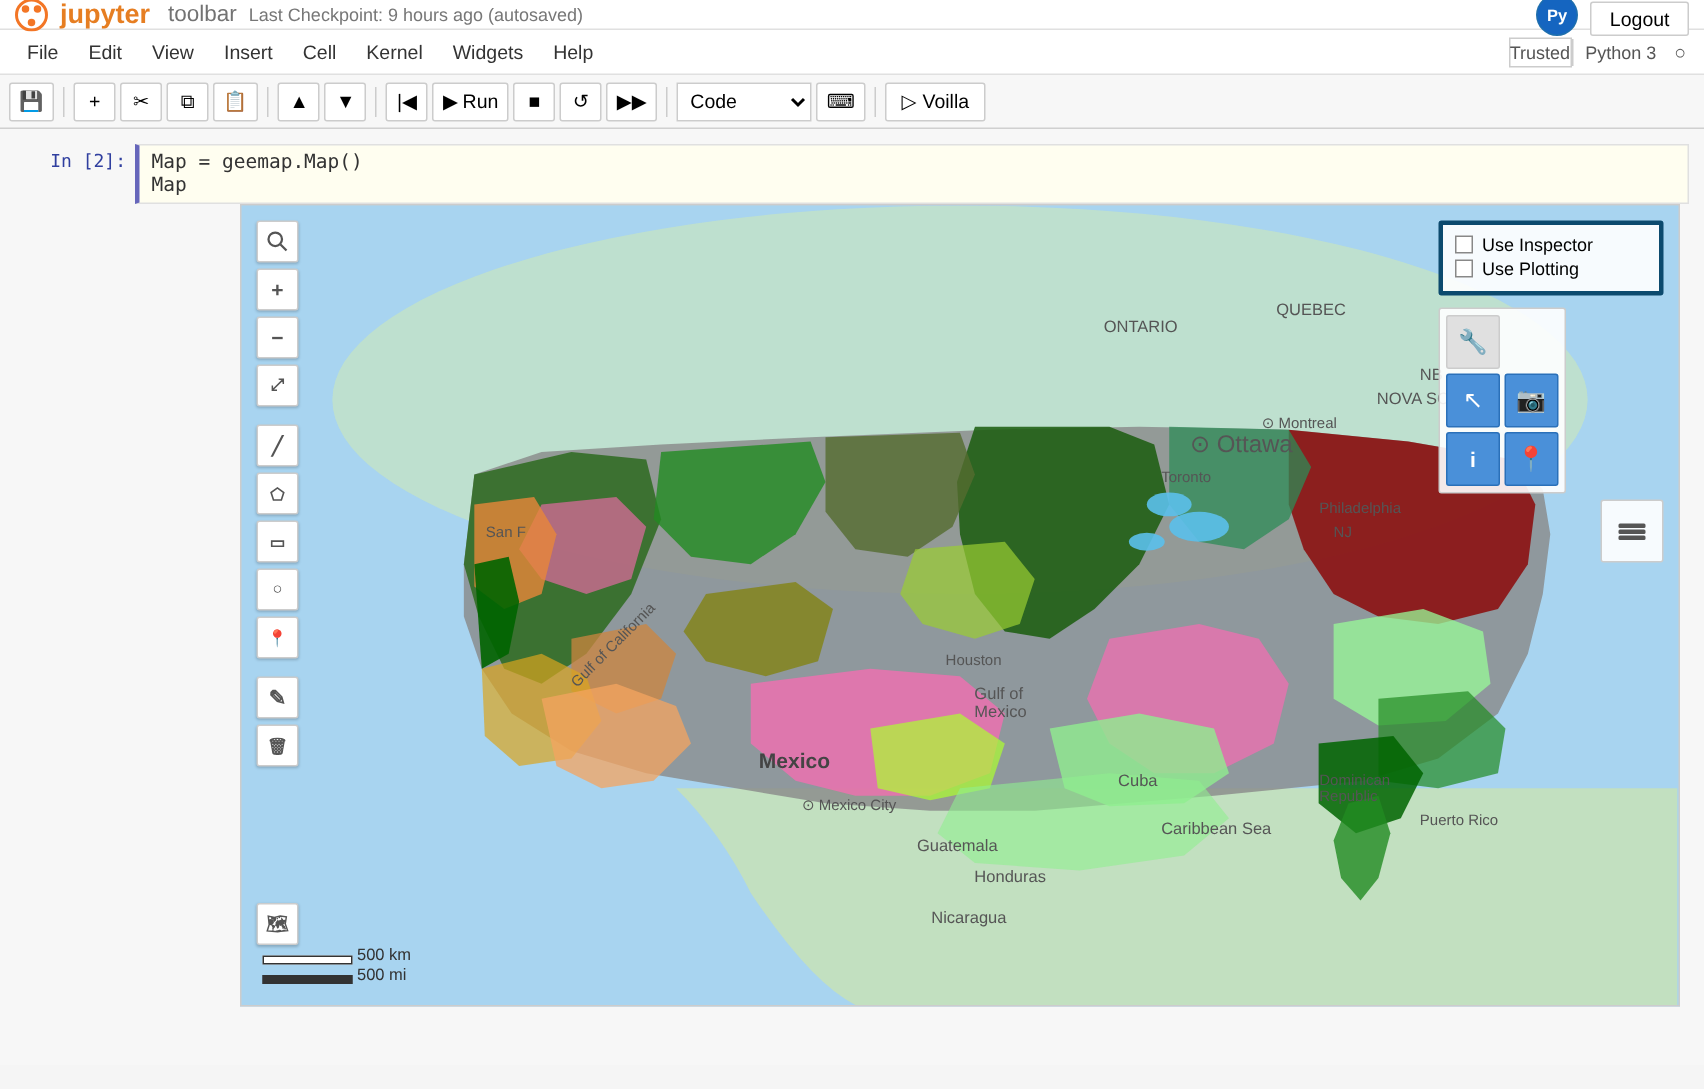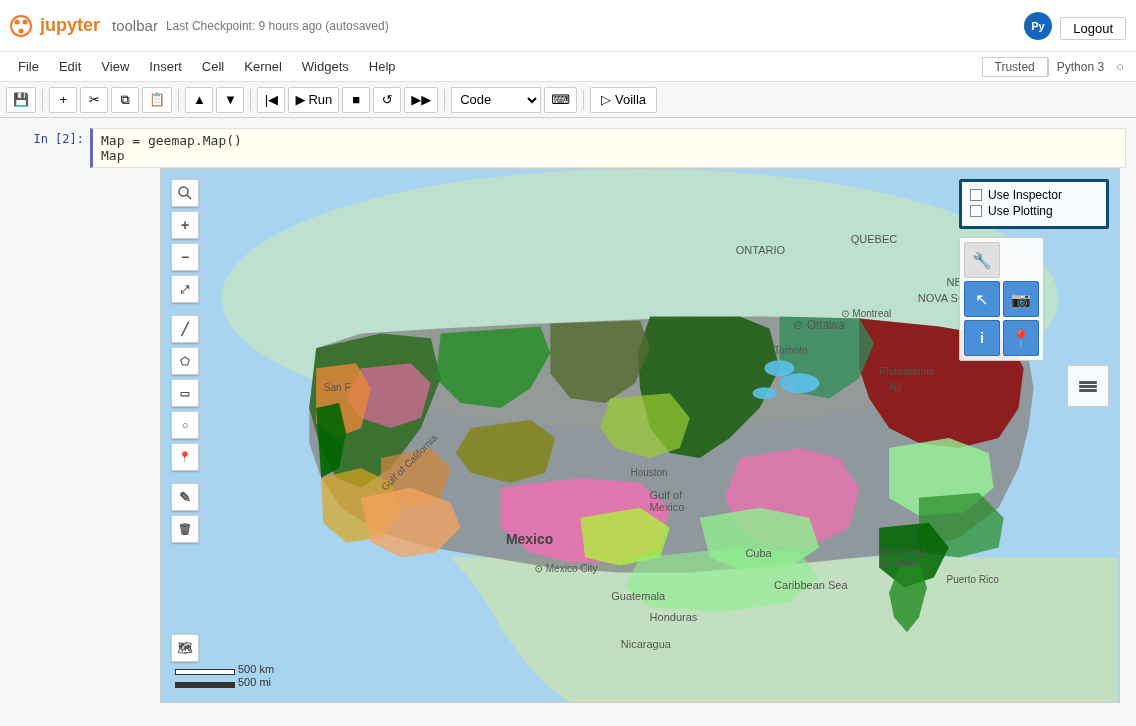--- a/index.html
+++ b/index.html
@@ -2,21 +2,21 @@
 <html><head>
   <meta charset="utf-8">
   <style>
     * { box-sizing: border-box; margin: 0; padding: 0; }
     body { font-family: Arial, sans-serif; font-size: 13px; background: #f5f5f5; width: 1136px; height: 726px; overflow: hidden; }
 
     
     #topbar {
       display: flex; align-items: center; justify-content: space-between;
       background: #fff; border-bottom: 1px solid #e0e0e0;
-      padding: 4px 10px; height: 52px;
+      padding: 4px 10px; height: 20px;
     }
     #topbar-left { display: flex; align-items: center; gap: 8px; }
     #jupyter-logo { display: flex; align-items: center; gap: 4px; }
     .jupyter-icon { width: 22px; height: 22px; }
     #toolbar-title { font-size: 16px; font-weight: bold; color: #333; }
     #checkpoint-info { font-size: 12px; color: #777; }
     #logout-btn {
       background: #fff; border: 1px solid #ccc; padding: 3px 10px;
       cursor: pointer; border-radius: 2px; font-size: 13px;
     }
@@ -174,21 +174,21 @@
     }
 
     
     .python-logo {
       width: 28px; height: 28px; display: flex; align-items: center;
       justify-content: center; background: #1f6fad; border-radius: 50%;
       color: #fff; font-size: 10px; font-weight: bold;
     }
 
     .trusted-badge {
-      border: 1px solid #ccc; padding: 2px 12px; font-size: 12px;
+      border: 1px solid #ccc; padding: 2px 0; font-size: 12px;
       color: #555; background: #fff; margin-left: 4px;
     }
     .kernel-info {
       font-size: 12px; color: #555; padding: 2px 8px; border-left: 1px solid #ccc;
     }
   </style>
 </head>
 <body>
 
 <div id="topbar">
@@ -340,21 +340,21 @@
         <path d="M480 390 L580 380 L640 385 L660 410 L630 435 L560 445 L490 440 L465 420 Z" fill="#90ee90" opacity="0.6"></path>
 
       </svg>
 
       
       <div class="geo-label" style="top:14%;left:60%;">ONTARIO</div>
       <div class="geo-label" style="top:12%;left:72%;">QUEBEC</div>
       <div class="geo-label" style="top:20%;left:82%;">NB</div>
       <div class="geo-label" style="top:18%;left:86%;">PE</div>
       <div class="geo-label" style="top:23%;left:79%;">NOVA SCOTIA</div>
-      <div class="geo-label" style="top:28%;left:66%;font-size:12px;">⊙ Ottawa</div>
+      <div class="geo-label" style="top:28%;left:66%;font-size:16px;">⊙ Ottawa</div>
       <div class="geo-label" style="top:26%;left:71%;font-size:10px;">⊙ Montreal</div>
       <div class="geo-label" style="top:33%;left:64%;font-size:10px;">Toronto</div>
       <div class="geo-label" style="top:37%;left:75%;font-size:10px;">Philadelphia</div>
       <div class="geo-label" style="top:40%;left:76%;font-size:10px;">NJ</div>
       <div class="geo-label" style="top:40%;left:17%;font-size:10px;">San F</div>
       <div class="geo-label" style="top:68%;left:36%;font-size:14px;font-weight:bold;color:#444;">Mexico</div>
       <div class="geo-label" style="top:54%;left:22%;font-size:10px;transform:rotate(-45deg);">Gulf of California</div>
       <div class="geo-label" style="top:60%;left:51%;font-size:11px;">Gulf of<br>Mexico</div>
       <div class="geo-label" style="top:71%;left:61%;">Cuba</div>
       <div class="geo-label" style="top:71%;left:75%;font-size:10px;">Dominican<br>Republic</div>

